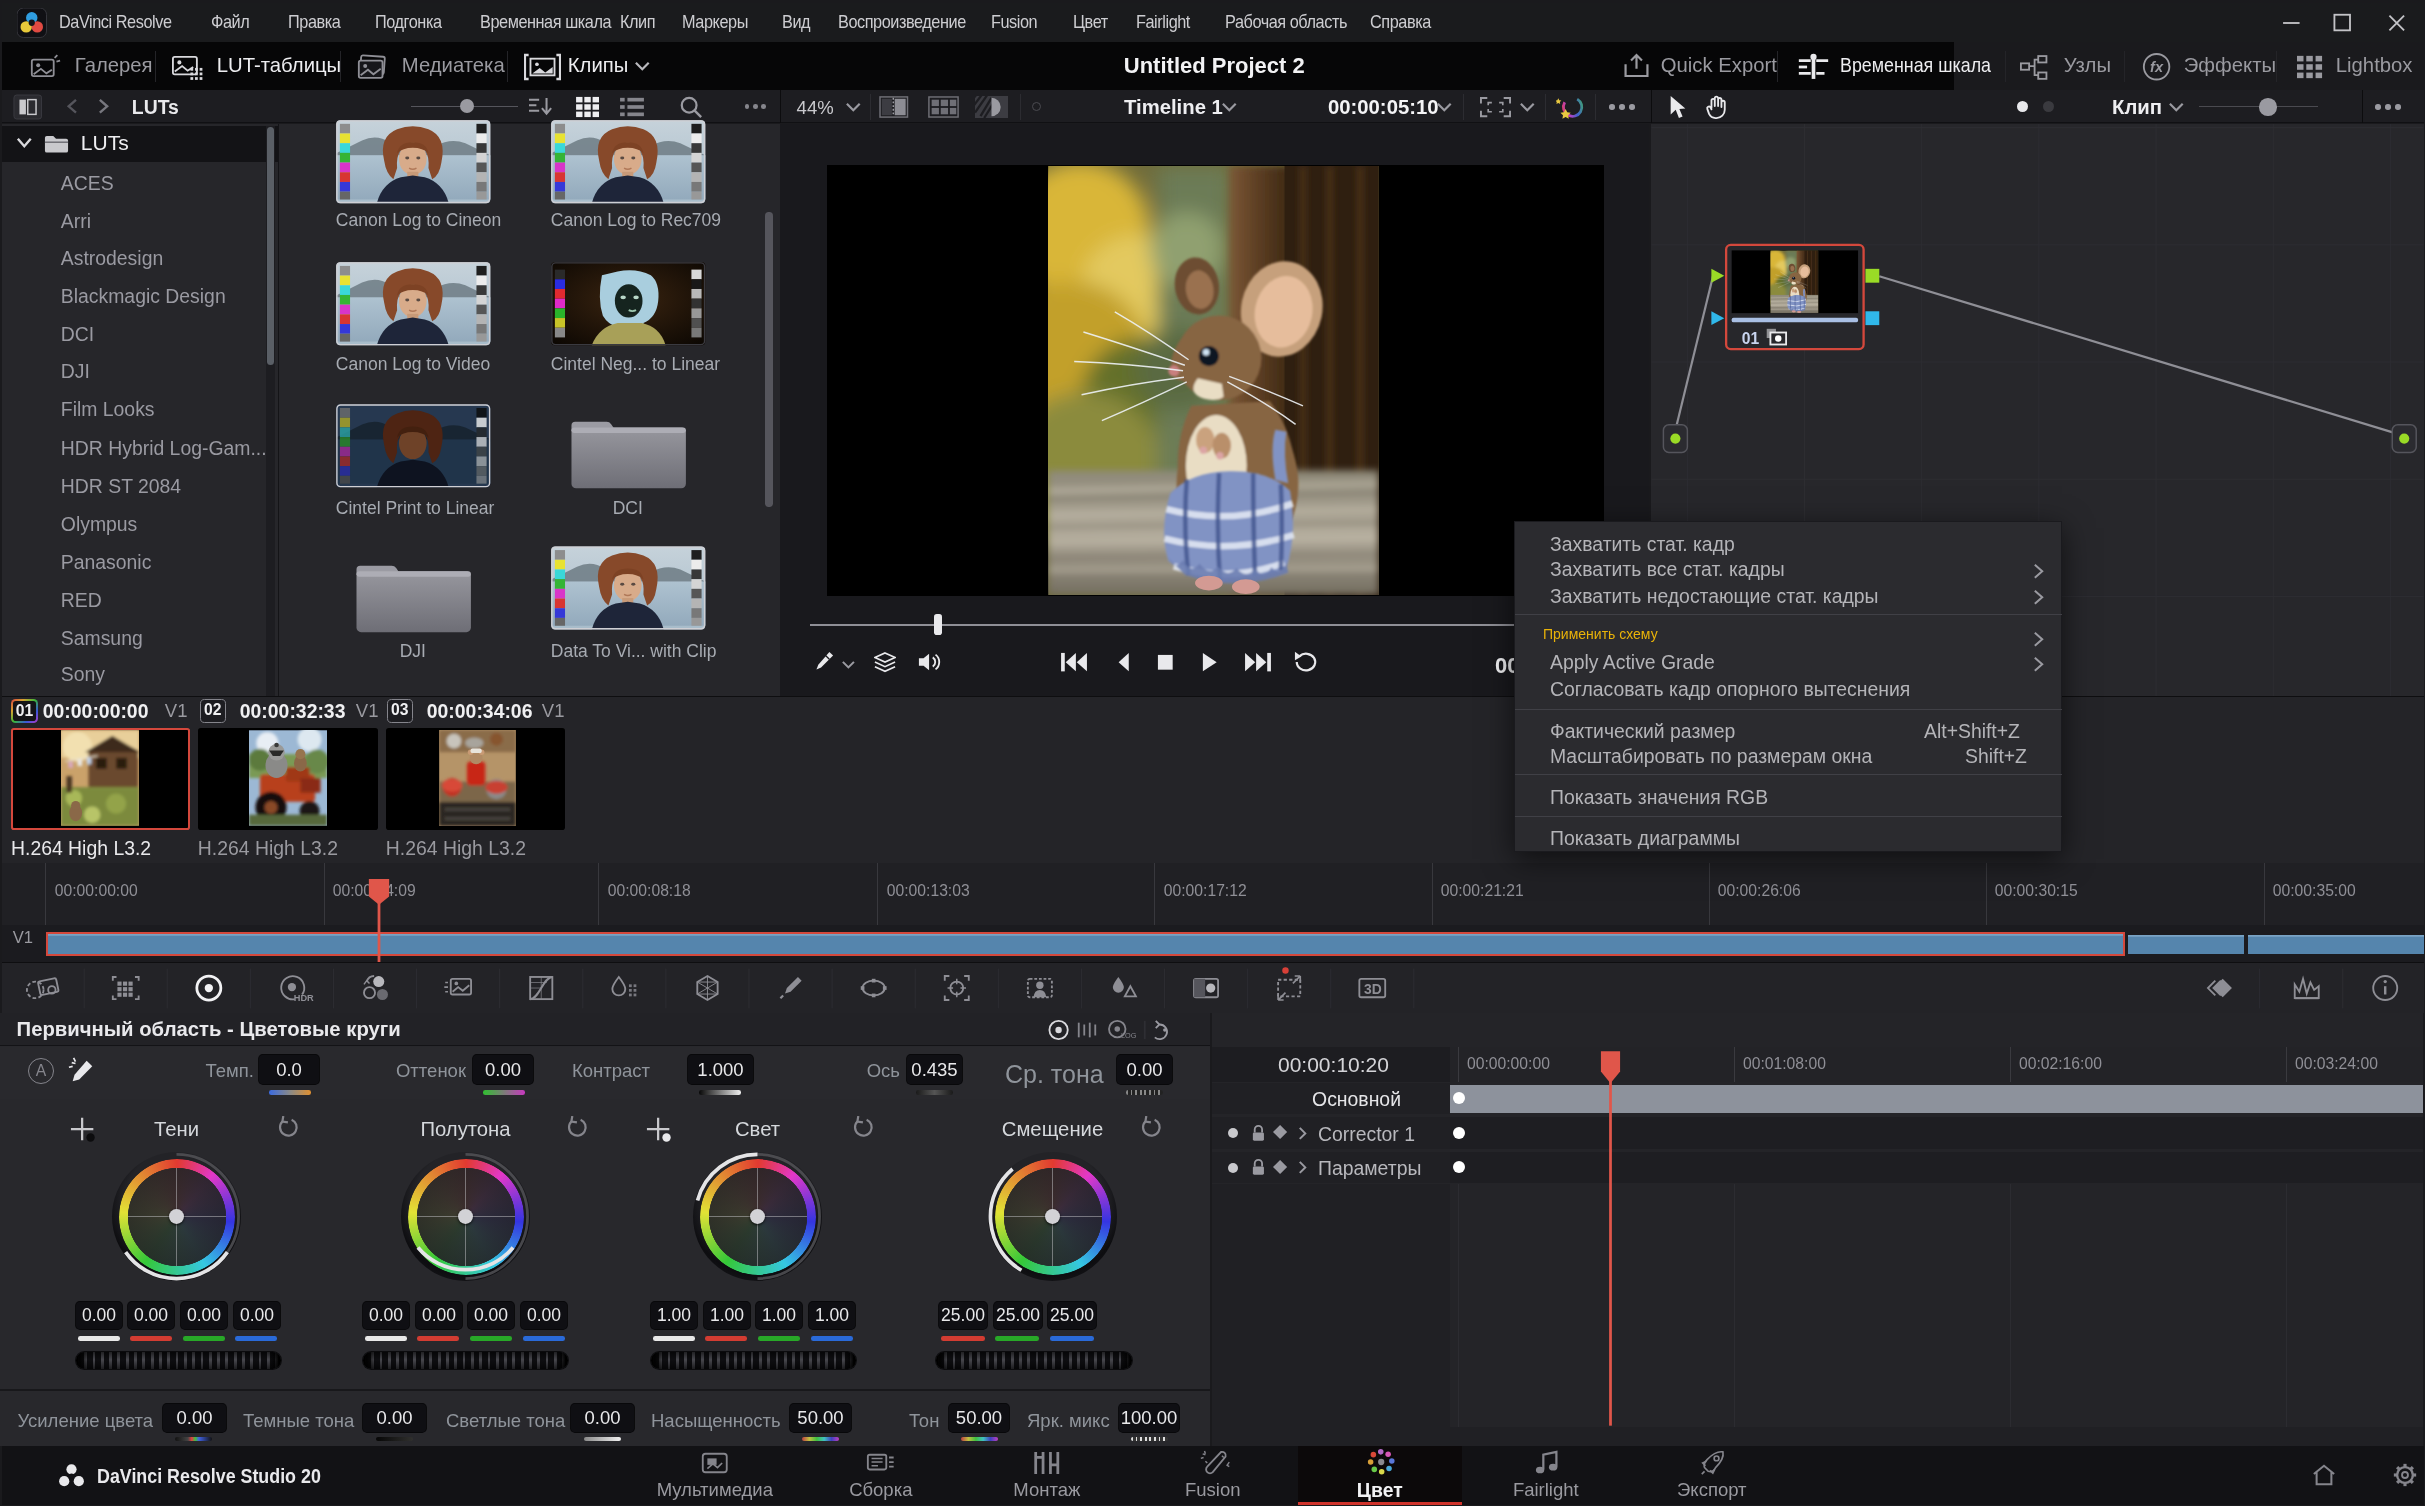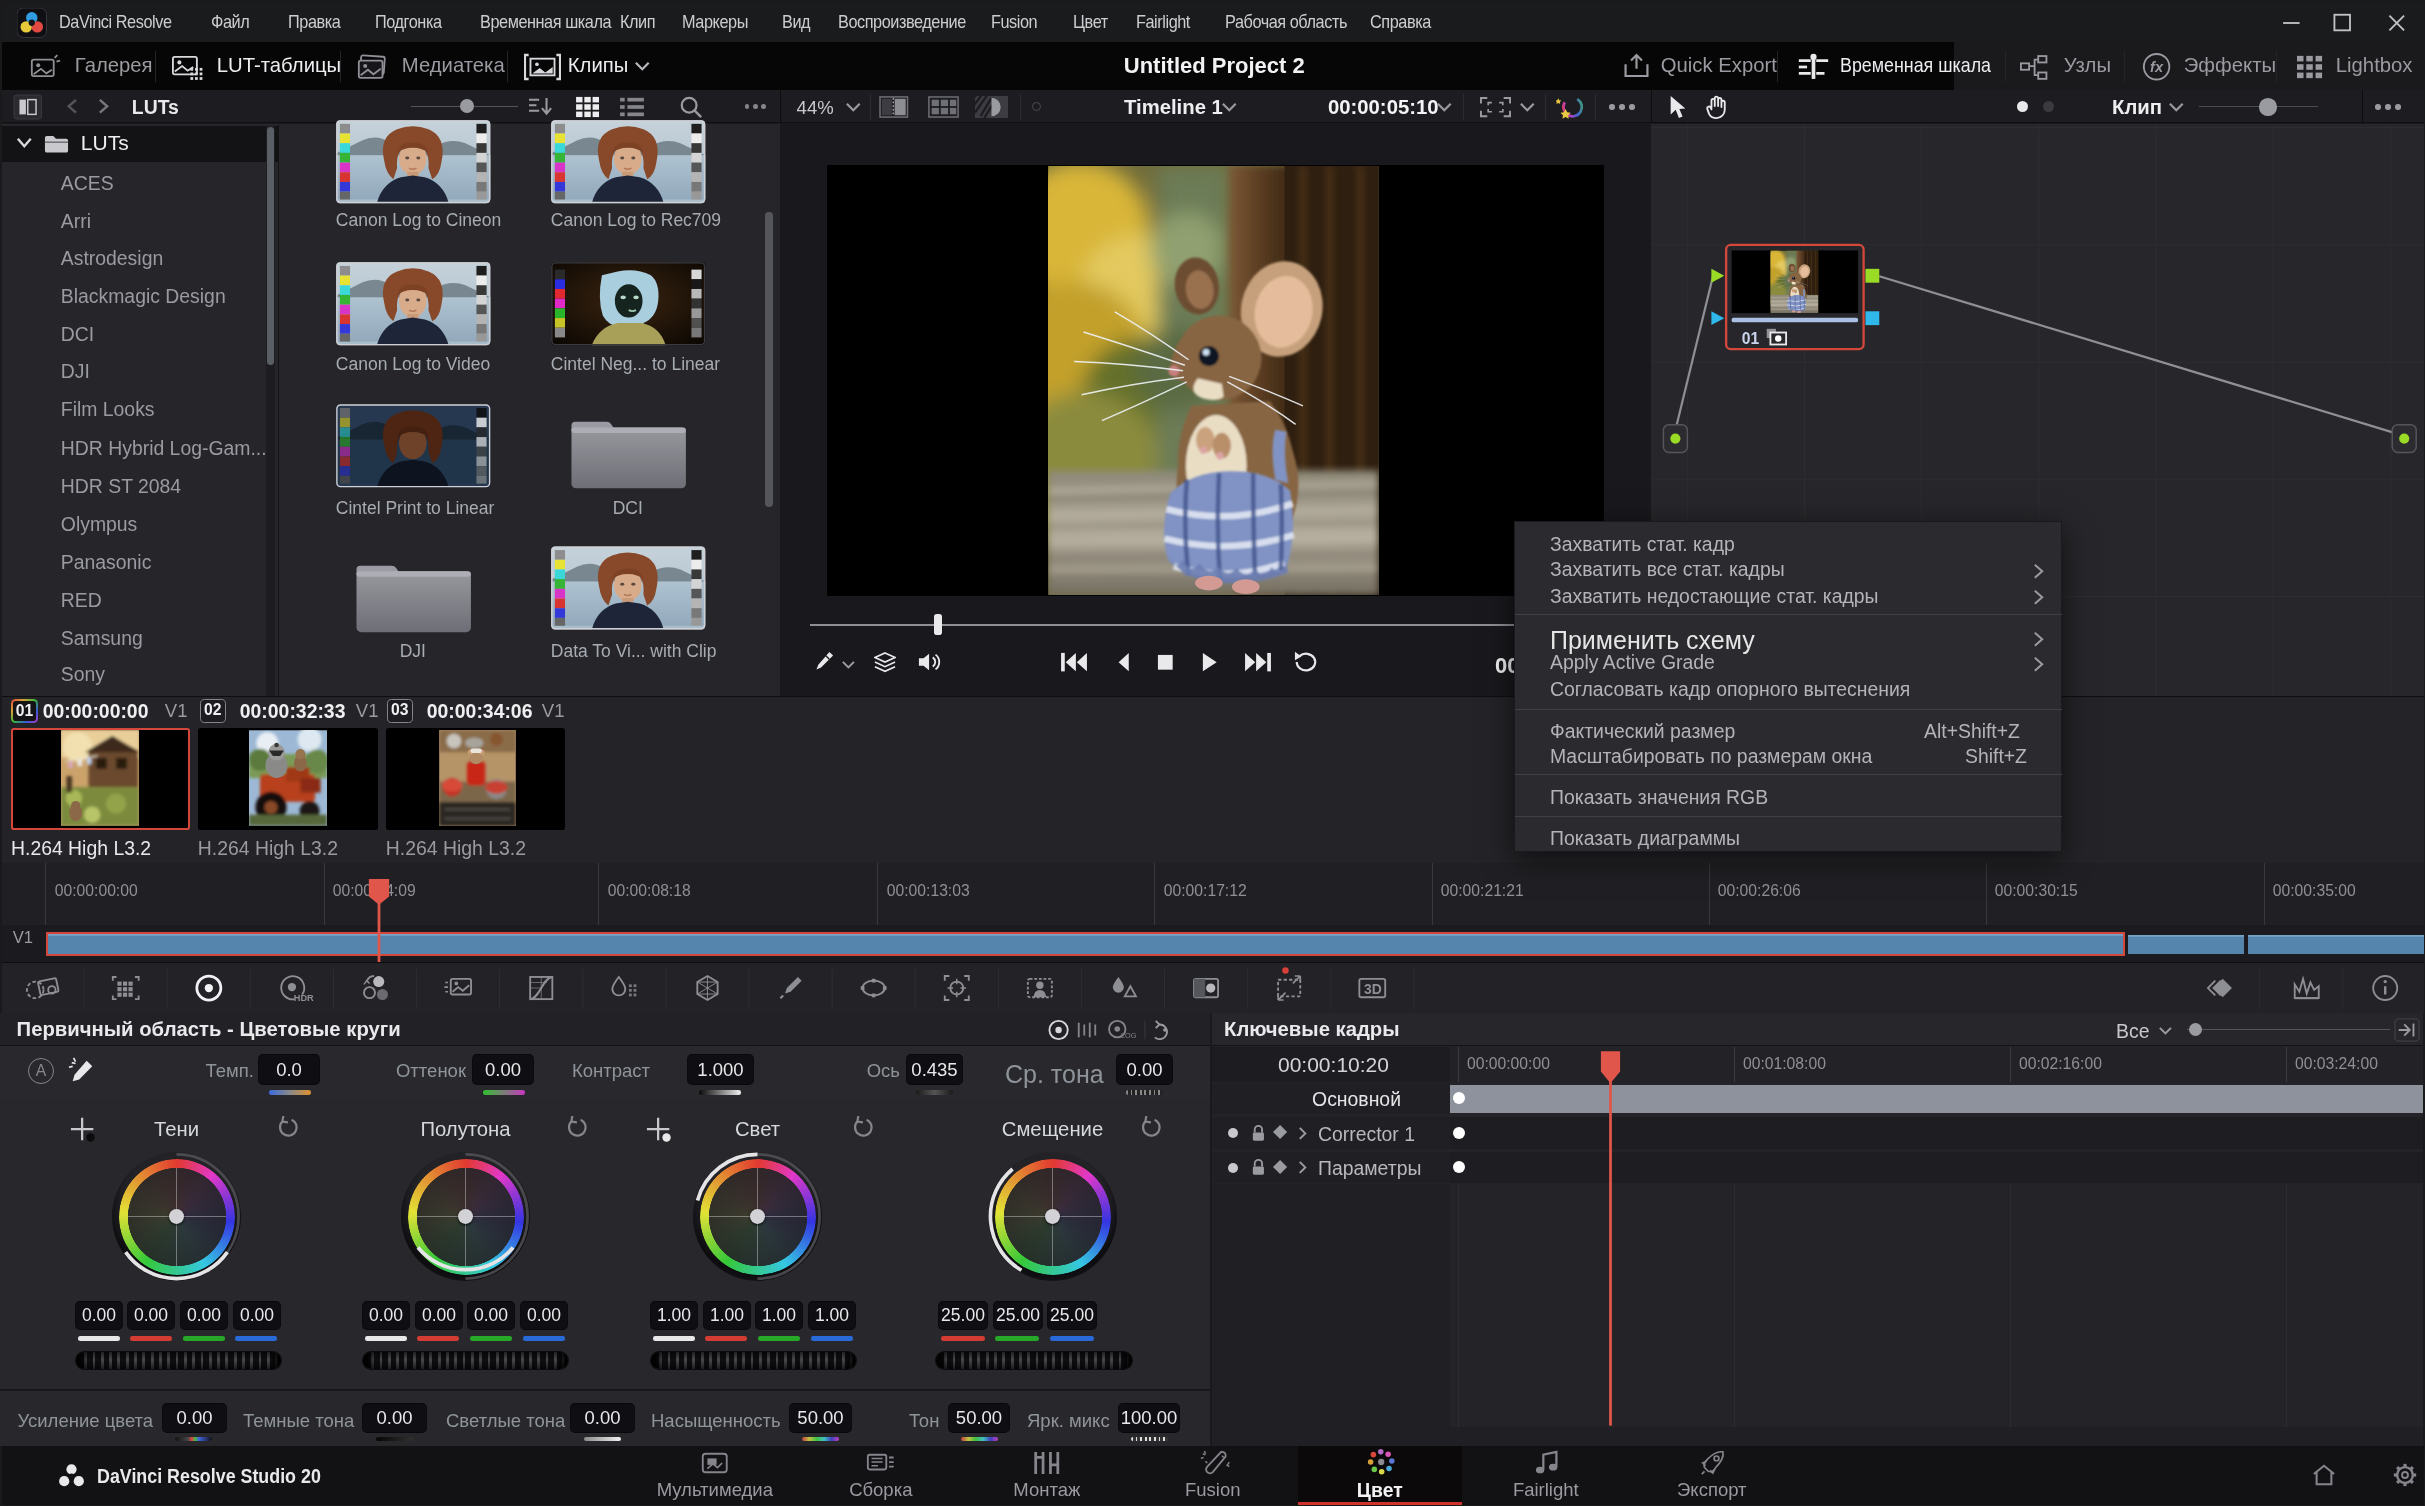--- a/index.html
+++ b/index.html
@@ -1170,34 +1170,20 @@
   <div class="a txt" style="left:909px;top:397px;font-size:18.5px;color:#8f949b">Тон</div>
   <div class="vbox" style="left:949px;top:391px;width:60px;height:28px;line-height:28px;font-size:18.5px">50.00</div>
   <div class="ubar" style="left:961px;top:424px;width:37px;height:3.7px;background:linear-gradient(90deg,#c04040,#c0c040,#40c040,#40c0c0,#4040c0,#c040c0)"></div>
   <div class="a txt" style="left:1027px;top:397px;font-size:18.5px;color:#8f949b">Ярк. микс</div>
   <div class="vbox" style="left:1119px;top:391px;width:60px;height:28px;line-height:28px;font-size:18.5px">100.00</div>
   <div class="ubar" style="left:1131px;top:424px;width:37px;height:3.7px;background:repeating-linear-gradient(90deg,#ddd 0 1.8px,#333 1.8px 4.6px)"></div>
 </div>
 
 <div class="a" style="left:1212px;top:1013px;width:1211px;height:433px;background:#242428;overflow:hidden">
 
-  <div class="a" style="left:0;top:0;width:1211px;height:33px;background:#27272b;border-bottom:0.9px solid #131316">
-    <div class="a txt" style="left:12px;top:4.6px;font-size:20.3px;font-weight:bold;color:#e9e9ec">Ключевые кадры</div>
-    <div class="a txt" style="left:904px;top:6.5px;font-size:19.4px;color:#c9c9cd">Все</div>
-    <svg class="a" style="left:946px;top:13px" width="14.8" height="10.2" viewBox="0 0 16 11">
-          <path d="M2 2 L8 8 L14 2" stroke="#9a9aa1" stroke-width="2.2" fill="none"></path>
-        </svg>
-    <div class="a" style="left:975px;top:15.7px;width:203px;height:1.8px;background:#55555c"></div>
-    <div class="a" style="left:977px;top:10.2px;width:13px;height:13px;border-radius:50%;background:#9a9aa1"></div>
-    <svg class="a" style="left:1182px;top:4.6px" width="26" height="24" viewBox="0 0 28 26">
-      <rect x="1" y="1" width="26" height="24" rx="4" fill="none" stroke="#3c3c42" stroke-width="1.5"></rect>
-      <path d="M5,13 L16,13 M11,7 L17,13 L11,19" stroke="#9a9aa1" stroke-width="2" fill="none"></path>
-      <line x1="21" y1="6" x2="21" y2="20" stroke="#9a9aa1" stroke-width="2"></line>
-    </svg>
-  </div>
 
   <div class="a" style="left:238px;top:34px;width:973px;height:35px;background:#232327"></div>
   <div class="a" style="left:0;top:34px;width:238px;height:35px;background:#1d1d21"></div>
   <div class="a txt" style="left:66px;top:40px;font-size:21px;color:#d4d4d8">00:00:10:20</div>
   <div class="sep-v" style="left:246px;top:34px;height:35px;background:#3a3a3f"></div>
   <div class="sep-v" style="left:522px;top:34px;height:35px;background:#3a3a3f"></div>
   <div class="sep-v" style="left:798px;top:34px;height:35px;background:#3a3a3f"></div>
   <div class="sep-v" style="left:1074px;top:34px;height:35px;background:#3a3a3f"></div>
   <div class="a txt" style="left:255px;top:42px;font-size:15.7px;color:#8f8f96">00:00:00:00</div>
   <div class="a txt" style="left:531px;top:42px;font-size:15.7px;color:#8f8f96">00:01:08:00</div>
@@ -1328,21 +1314,21 @@
           <line x1="19.7" y1="8.3" x2="22.5" y2="5.5"></line>
     </g>
   </svg>
 </div>
 
 <div class="a" style="left:1514px;top:521px;width:548px;height:331px;background:#2b2b2f;border:0.9px solid #1a1a1e;box-shadow:0 7.4px 28px rgba(0,0,0,0.6);z-index:50">
   <div class="a txt" style="left:35px;top:11px;font-size:19.4px;color:#b4b4b8">Захватить стат. кадр</div>
   <div class="a txt" style="left:35px;top:36px;font-size:19.4px;color:#b4b4b8">Захватить все стат. кадры</div>
   <div class="a txt" style="left:35px;top:63px;font-size:19.4px;color:#b4b4b8">Захватить недостающие стат. кадры</div>
   <div class="a" style="left:0px;top:92px;width:547px;height:0.9px;background:#404046"></div>
-  <div class="a txt" style="left:35px;top:104px;font-size:25px;color:#e5e5e5">Применить схему</div>
+  <div class="a txt" style="left:28px;top:104px;font-size:14px;color:#eab308">Применить схему</div>
   <div class="a txt" style="left:35px;top:129px;font-size:19.4px;color:#b4b4b8">Apply Active Grade</div>
   <div class="a txt" style="left:35px;top:156px;font-size:19.4px;color:#b4b4b8">Согласовать кадр опорного вытеснения</div>
   <div class="a" style="left:0px;top:187px;width:547px;height:0.9px;background:#404046"></div>
   <div class="a txt" style="left:35px;top:198px;font-size:19.4px;color:#b4b4b8">Фактический размер</div>
   <div class="a txt" style="left:409px;top:198px;font-size:19.4px;color:#b4b4b8">Alt+Shift+Z</div>
   <div class="a txt" style="left:35px;top:223px;font-size:19.4px;color:#b4b4b8">Масштабировать по размерам окна</div>
   <div class="a txt" style="left:450px;top:223px;font-size:19.4px;color:#b4b4b8">Shift+Z</div>
   <div class="a" style="left:0px;top:252px;width:547px;height:0.9px;background:#404046"></div>
   <div class="a txt" style="left:35px;top:264px;font-size:19.4px;color:#b4b4b8">Показать значения RGB</div>
   <div class="a" style="left:0px;top:294px;width:547px;height:0.9px;background:#404046"></div>

